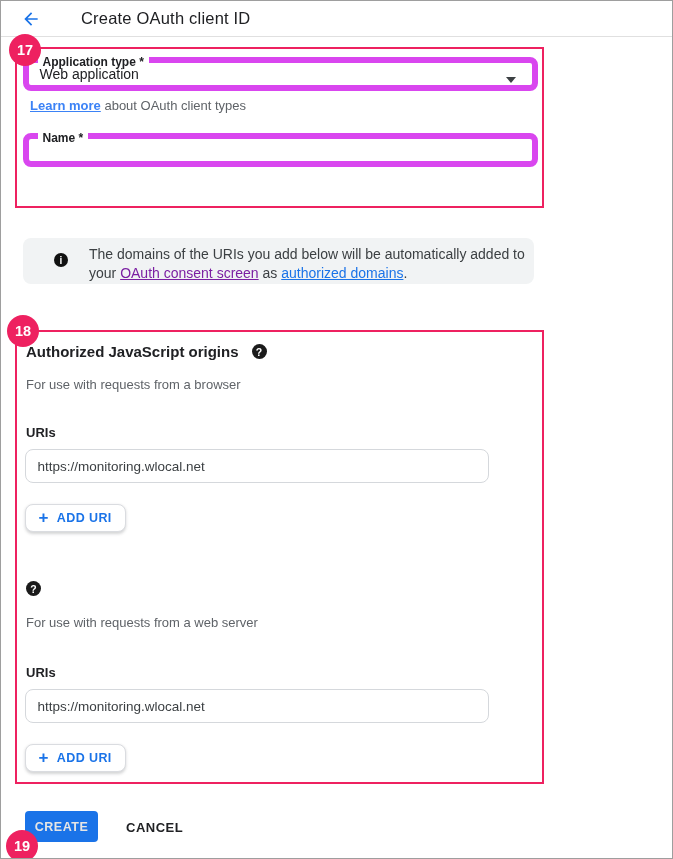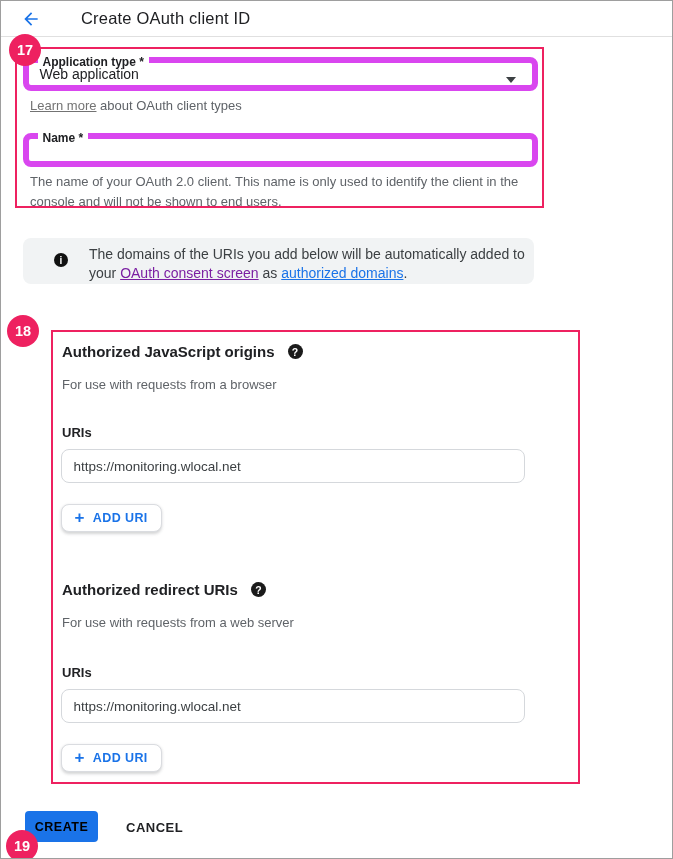--- a/index.html
+++ b/index.html
@@ -18,35 +18,35 @@
   .badge{position:absolute;width:32px;height:32px;border-radius:50%;
     background:var(--pink);color:#fff;font-size:14.5px;font-weight:bold;
     display:flex;align-items:center;justify-content:center;z-index:10;}
   #badge-17{left:8px;top:33px;}
   #badge-18{left:6px;top:314px;}
   #badge-19{left:5px;top:829px;}
   
   .hl-region{position:absolute;left:14px;width:529px;box-sizing:border-box;
     border:2.5px solid var(--pink);z-index:5;}
   #region-client{top:46px;height:161px;}
-  #region-uris{top:329px;height:454px;margin-left:36px;}
+  #region-uris{top:329px;height:454px;}
   
   .mfield{position:absolute;left:5.5px;width:515px;height:34px;box-sizing:border-box;
     border:6px solid #d946ef;border-radius:8px;background:#fff;}
   .mfield .flabel{position:absolute;top:-8px;left:9px;background:#fff;padding:0 5px;
     font-size:12px;font-weight:bold;color:#202124;line-height:15px;white-space:nowrap;}
   .mfield .fvalue{position:absolute;left:11px;top:0;bottom:0;display:flex;
     align-items:center;font-size:14px;color:#202124;}
   #field-apptype{top:8px;cursor:pointer;}
   #field-name{top:84px;}
   .caret{position:absolute;right:16px;top:14px;width:0;height:0;
     border-left:5.5px solid transparent;border-right:5.5px solid transparent;
     border-top:6.5px solid #3c4043;}
   .learn-line{position:absolute;left:13px;top:49px;font-size:13px;color:#5f6368;}
-  .learn-link{color:#737373;text-decoration:underline;cursor:pointer;}
+  .learn-link{color:#3b82f6;text-decoration:underline;cursor:pointer;font-weight:bold;}
   .helper-text{position:absolute;left:13px;top:123px;width:512px;
     font-size:13px;line-height:20px;color:#5f6368;}
   
   .banner{position:absolute;left:22px;top:237px;width:511px;height:46px;
     background:#f1f3f4;border-radius:8px;}
   .info-icon{position:absolute;left:31px;top:15px;width:14px;height:14px;border-radius:50%;
     background:#111;color:#fff;font-size:10px;font-weight:bold;
     display:flex;align-items:center;justify-content:center;}
   .banner-text{position:absolute;left:66px;top:7px;width:448px;
     font-size:14px;line-height:19px;color:#3c4043;}
@@ -74,21 +74,21 @@
   .add-btn{position:absolute;left:7.5px;height:28px;padding:0 13px;box-sizing:border-box;
     display:inline-flex;align-items:center;gap:8px;border:1px solid #dadce0;
     border-radius:8px;background:#fff;box-shadow:0 1.5px 3px rgba(60,64,67,.22);
     color:var(--blue);font-weight:bold;font-size:12.5px;letter-spacing:.4px;
     font-family:inherit;cursor:pointer;}
   #add-uri-1{top:172px;}
   #add-uri-2{top:412px;}
   .plus-glyph{font-size:17px;font-weight:bold;line-height:1;margin-top:-1px;}
   
   .create-btn{position:absolute;left:24px;top:810px;width:73px;height:31px;
-    background:var(--blue);color:#000000;border:none;border-radius:4px;
+    background:var(--blue);color:#e5e5e5;border:none;border-radius:4px;
     font-size:12.5px;font-weight:bold;letter-spacing:.5px;font-family:inherit;
     cursor:pointer;z-index:6;}
   .cancel-btn{position:absolute;left:119px;top:816px;height:20px;background:none;border:none;
     color:#202124;font-size:13px;font-weight:bold;letter-spacing:.5px;
     font-family:inherit;cursor:pointer;}
   :root{--pink:#ee2160;--blue:#1a73e8;--purple:#7b1fa2;}
 </style>
 </head>
 <body>
 
@@ -116,21 +116,20 @@
       <span class="fvalue">Web application</span>
       <span class="caret"></span>
     </div>
 
     <div class="learn-line"><span class="learn-link">Learn more</span><span> about OAuth client types</span></div>
 
     <div class="mfield" id="field-name">
       <span class="flabel">Name *</span>
     </div>
 
-    <div class="helper-text">The name of your OAuth 2.0 client. This name is only used to identify the client in the console and will not be shown to end users.</div>
   </div>
 
   <div class="banner">
     <span class="info-icon">i</span>
     <div class="banner-text"><span>The domains of the URIs you add below will be automatically added to your </span><span class="link-visited">OAuth consent screen</span><span> as </span><span class="link-blue">authorized domains</span><span>.</span></div>
   </div>
 
   <div class="hl-region" id="region-uris">
 
     <div class="sec-heading" id="heading-origins">
@@ -139,21 +138,20 @@
     </div>
     <div class="sec-sub" id="sub-origins">For use with requests from a browser</div>
     <div class="uris-label" id="uris-label-1">URIs</div>
     <input class="uri-input" id="uri-input-1" type="text" value="https://monitoring.wlocal.net" style="">
     <button class="add-btn" id="add-uri-1">
       <span class="plus-glyph">+</span>
       <span>ADD URI</span>
     </button>
 
     <div class="sec-heading" id="heading-redirects">
-      <span>Authorized redirect URIs</span>
       <span class="help-icon">?</span>
     </div>
     <div class="sec-sub" id="sub-redirects">For use with requests from a web server</div>
     <div class="uris-label" id="uris-label-2">URIs</div>
     <input class="uri-input" id="uri-input-2" type="text" value="https://monitoring.wlocal.net" style="">
     <button class="add-btn" id="add-uri-2">
       <span class="plus-glyph">+</span>
       <span>ADD URI</span>
     </button>
   </div>

